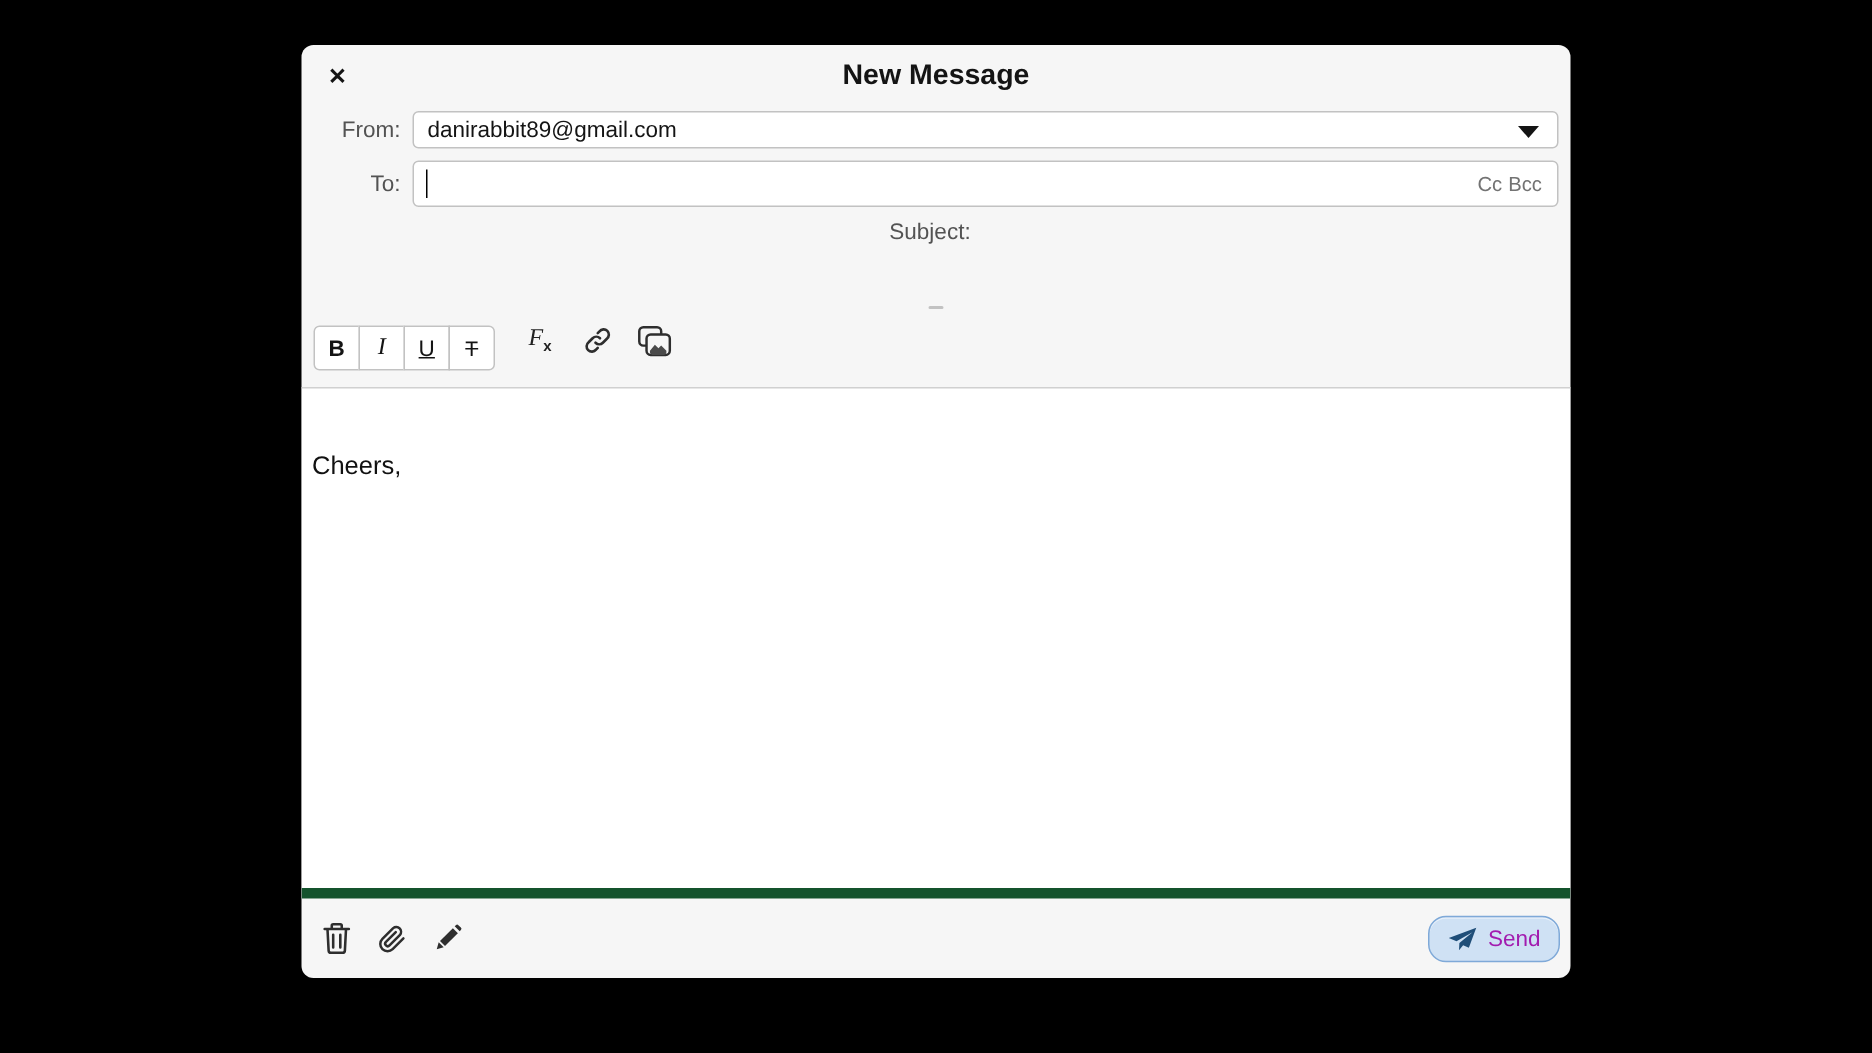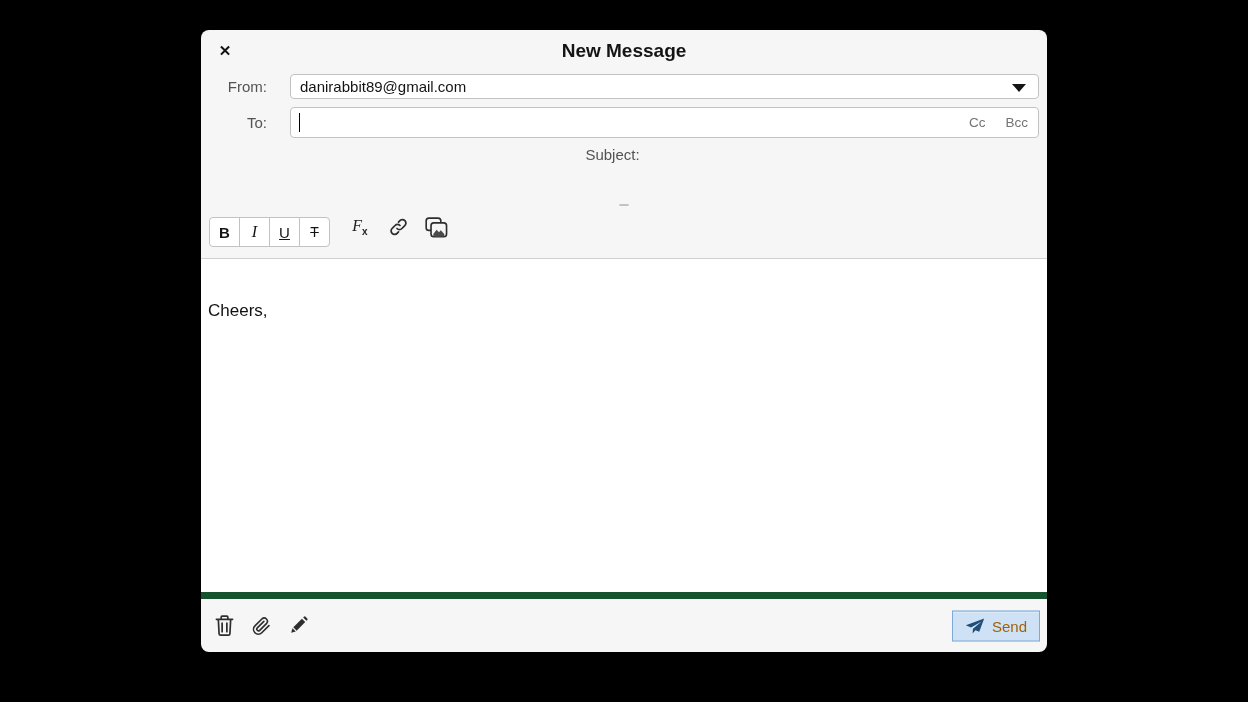--- a/index.html
+++ b/index.html
@@ -19,34 +19,34 @@
     display:flex; align-items:center; justify-content:center; }
   .close-btn { position:absolute; left:12px; top:50%; transform:translateY(-50%);
     width:24px; height:24px; border:none; background:transparent;
     display:flex; align-items:center; justify-content:center;
     font-size:15px; font-weight:bold; color:#141414; cursor:default;
     font-family:"Liberation Sans", sans-serif; }
   .title { font-size:19px; font-weight:bold; color:#141414; }
   
   .form { padding:2px 8px 0 8px; flex:0 0 auto; }
   .row { display:flex; align-items:center; margin-bottom:8px; }
-  .row-label { flex:0 0 58px; margin-right:23px; text-align:right;
+  .row-label { flex:0 0 58px; margin-right:8px; text-align:right;
     font-size:15px; color:#535353; }
   .field { position:relative; flex:1; background:#fff;
     border:1px solid #c2c2c2; border-radius:4px;
     display:flex; align-items:center; }
   .from-field { height:25px; cursor:default; }
   .from-value { padding-left:9px; font-size:15px; color:#141414; }
   .dd-caret { position:absolute; right:12px; top:50%; margin-top:-3px;
     width:0; height:0; border-left:7px solid transparent;
     border-right:7px solid transparent; border-top:8px solid #141414; }
   .to-field, .subject-field { height:31px; }
   .text-cursor { width:1px; height:19px; background:#000; margin-left:8px; }
   .ccbcc { position:absolute; right:10px; top:0; height:100%;
-    display:flex; align-items:center; gap:20px; }
+    display:flex; align-items:center; gap:4px; }
   .ccbcc span { font-size:13.5px; color:#737373; cursor:default; }
   
   .format-bar { display:flex; align-items:center; padding:2px 8px 0 8px; flex:0 0 auto; }
   .btn-group { display:flex; }
   .fmt-btn { width:31px; height:30px; margin-left:-1px;
     background:#fff; border:1px solid #c2c2c2;
     display:flex; align-items:center; justify-content:center;
     font-size:15px; color:#141414; font-family:"Liberation Sans", sans-serif; }
   .fmt-btn:first-child { border-radius:4px 0 0 4px; margin-left:0; }
   .fmt-btn:last-child  { border-radius:0 4px 4px 0; }
@@ -64,22 +64,22 @@
     border-top:1px solid #d0d0d0; border-bottom:7px solid #14532d;
     padding:41px 8px 0 7px; font-size:17px; line-height:22px; color:#111;
     cursor:text; overflow:hidden; }
   
   .action-bar { position:relative; height:53px; flex:0 0 auto;
     display:flex; align-items:center; padding:0 8px; }
   .icon-btn { width:31px; height:31px; margin-right:6px; border:none; background:transparent;
     display:flex; align-items:center; justify-content:center; }
   .send-btn { position:absolute; right:7px; top:50%; transform:translateY(-50%);
     height:31px; padding:0 12px; display:flex; align-items:center; gap:7px;
-    background:#cfe1f4; border:1px solid #7fa9d8; border-radius:0;
-    font-size:15px; color:#a16207; font-family:"Liberation Sans", sans-serif;
+    background:#cfe1f4; border:1px solid #7fa9d8; border-radius:12px;
+    font-size:15px; color:#a21caf; font-family:"Liberation Sans", sans-serif;
     box-shadow:inset 0 1px 0 rgba(255,255,255,.5); }
   svg { display:block; }
 </style>
 </head>
 <body>
 
 <div class="stage">
   <div class="window">
 
     <div class="titlebar">

